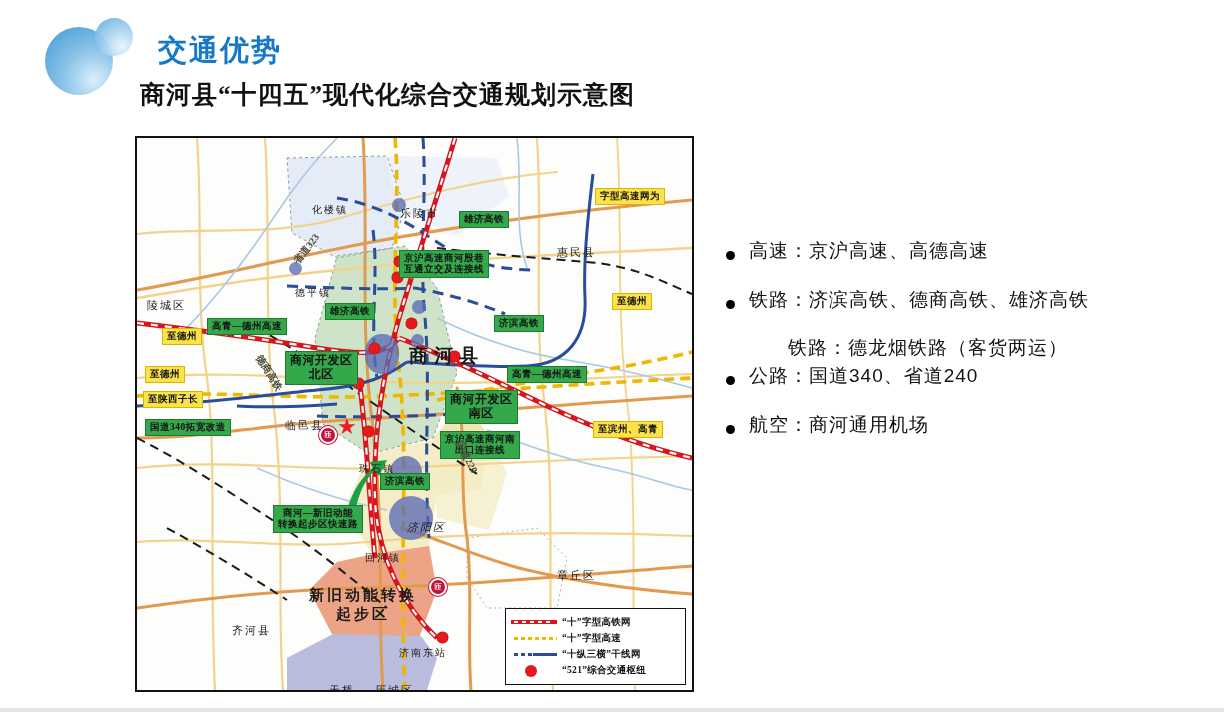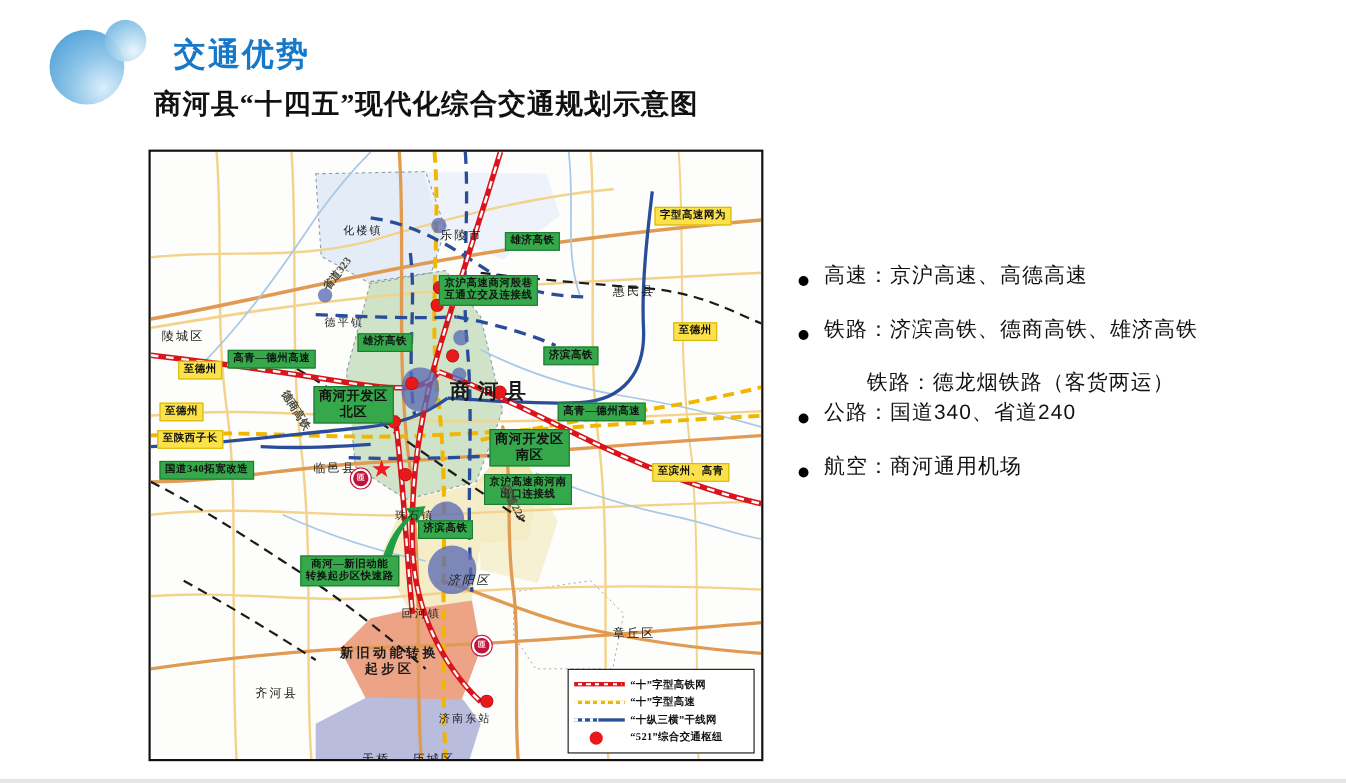--- a/index.html
+++ b/index.html
@@ -42,21 +42,21 @@
 
   
   .map-place{
     position:absolute;
     font-family:"Liberation Serif","DejaVu Serif",serif;
     color:#1a1a1a;white-space:nowrap;pointer-events:none;
   }
   .map-place.t-city{font-size:11px;letter-spacing:2px;}
   .map-place.t-town{font-size:10px;letter-spacing:2px;}
   .map-place.t-main{font-size:19px;font-weight:bold;letter-spacing:6px;}
-  .map-place.t-zone{font-size:12px;font-weight:bold;letter-spacing:3px;line-height:1.25;text-align:center;}
+  .map-place.t-zone{font-size:15px;font-weight:bold;letter-spacing:3px;line-height:1.25;text-align:center;}
 
   .map-tag{
     position:absolute;white-space:nowrap;
     font-family:"Liberation Serif","DejaVu Serif",serif;
     font-size:9.5px;font-weight:bold;line-height:1.15;
     padding:2px 4px;text-align:center;letter-spacing:.5px;
   }
   .tag-green{background:#35a84b;color:#111;border:1px solid #1d7a31;}
   .tag-yellow{background:#fbe14a;color:#111;border:1px solid #d8b700;}
   .tag-zone{background:#35a84b;color:#111;border:1px solid #1d7a31;font-size:12px;}
@@ -68,21 +68,21 @@
 
   .hub-dot{position:absolute;width:11px;height:11px;border-radius:50%;background:#e8191b;box-shadow:0 0 0 .5px #9b0d0e;}
   .blue-dot{position:absolute;border-radius:50%;background:#5b6bb5;opacity:.78;}
   .red-star{position:absolute;color:#ef1b22;font-size:22px;line-height:1;}
   .circ-icon{position:absolute;width:14px;height:14px;border-radius:50%;background:#c0143c;border:2px solid #fff;box-shadow:0 0 0 1px #c0143c;
     color:#fff;font-size:7px;line-height:14px;text-align:center;font-weight:bold;}
 
   
   #map-legend{
     position:absolute;right:6px;bottom:5px;width:152px;
-    background:#fff;border:1.5px solid #111;padding:5px 11px 6px 5px;
+    background:#fff;border:1.5px solid #111;padding:5px 22px 6px 5px;
   }
   .legend-row{display:flex;align-items:center;height:16px;}
   .legend-sym{width:46px;height:14px;position:relative;flex:none;margin-right:5px;}
   .legend-label{
     font-family:"Liberation Serif","DejaVu Serif",serif;
     font-size:9.5px;font-weight:bold;color:#111;white-space:nowrap;letter-spacing:.3px;
   }
   .sym-hsr{position:absolute;top:5px;left:0;width:46px;height:4px;background:#d8141c;}
   .sym-hsr:after{content:"";position:absolute;left:3px;top:1px;width:40px;height:2px;
     background:repeating-linear-gradient(to right,#fff 0 4px,transparent 4px 8px);}
@@ -244,21 +244,21 @@
   <div class="red-star" style="left:200px;top:278px;">★</div>
 
   <div class="circ-icon" style="left:182px;top:288px;">匝</div>
   <div class="circ-icon" style="left:292px;top:440px;">匝</div>
 
   <div id="map-places-layer">
       <div class="map-place t-town" style="left: 175px; top: 65px;">化楼镇</div>
       <div class="map-place t-city" style="left: 263px; top: 68px;">乐陵市</div>
       <div class="map-place t-town" style="left: 158px; top: 148px;">德平镇</div>
       <div class="map-place t-city" style="left: 10px; top: 160px;">陵城区</div>
-      <div class="map-place t-city" style="left: 420px; top: 119px; font-family: Liberation Serif, serif;">惠民县</div>
+      <div class="map-place t-city" style="left: 420px; top: 107px; font-family: Liberation Serif, serif;">惠民县</div>
       <div class="map-place t-city" style="left: 148px; top: 280px;">临邑县</div>
       <div class="map-place t-main" style="left: 272px; top: 205px;">商河县</div>
       <div class="map-place t-town" style="left: 222px; top: 324px;">珠石镇</div>
       <div class="map-place t-city" style="left: 270px; top: 382px; font-style: italic;">济阳区</div>
       <div class="map-place t-town" style="left: 228px; top: 413px;">回河镇</div>
       <div class="map-place t-city" style="left: 95px; top: 485px;">齐河县</div>
       <div class="map-place t-city" style="left: 420px; top: 430px;">章丘区</div>
       <div class="map-place t-town" style="left: 262px; top: 508px;">济南东站</div>
       <div class="map-place t-city" style="left: 192px; top: 545px;">天桥</div>
       <div class="map-place t-city" style="left: 238px; top: 545px;">历城区</div>

